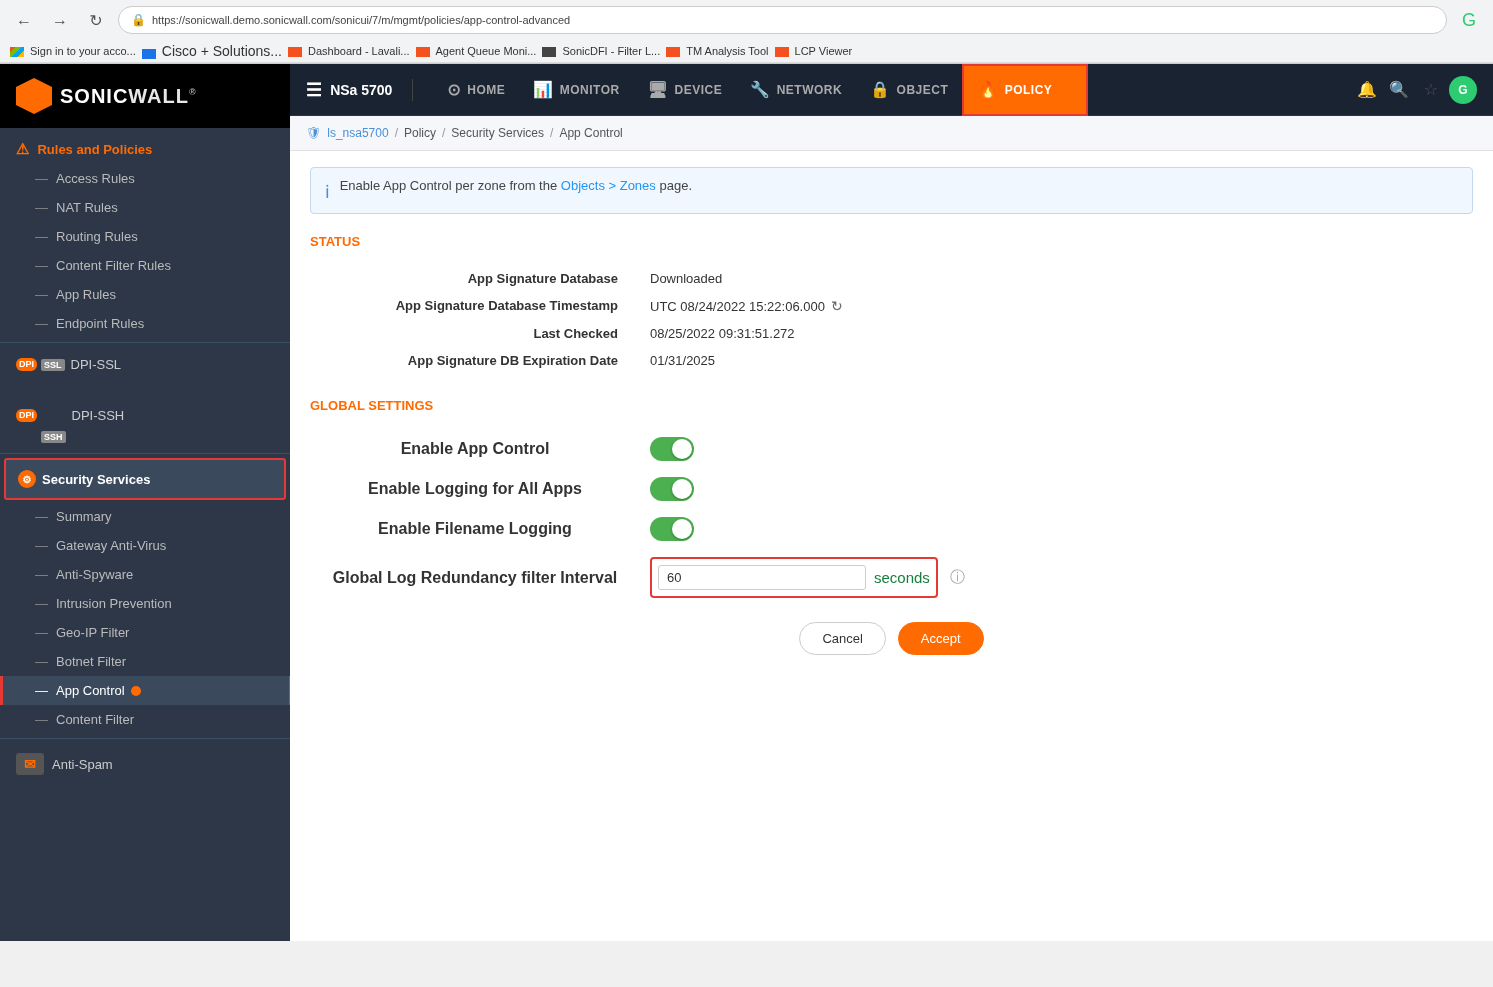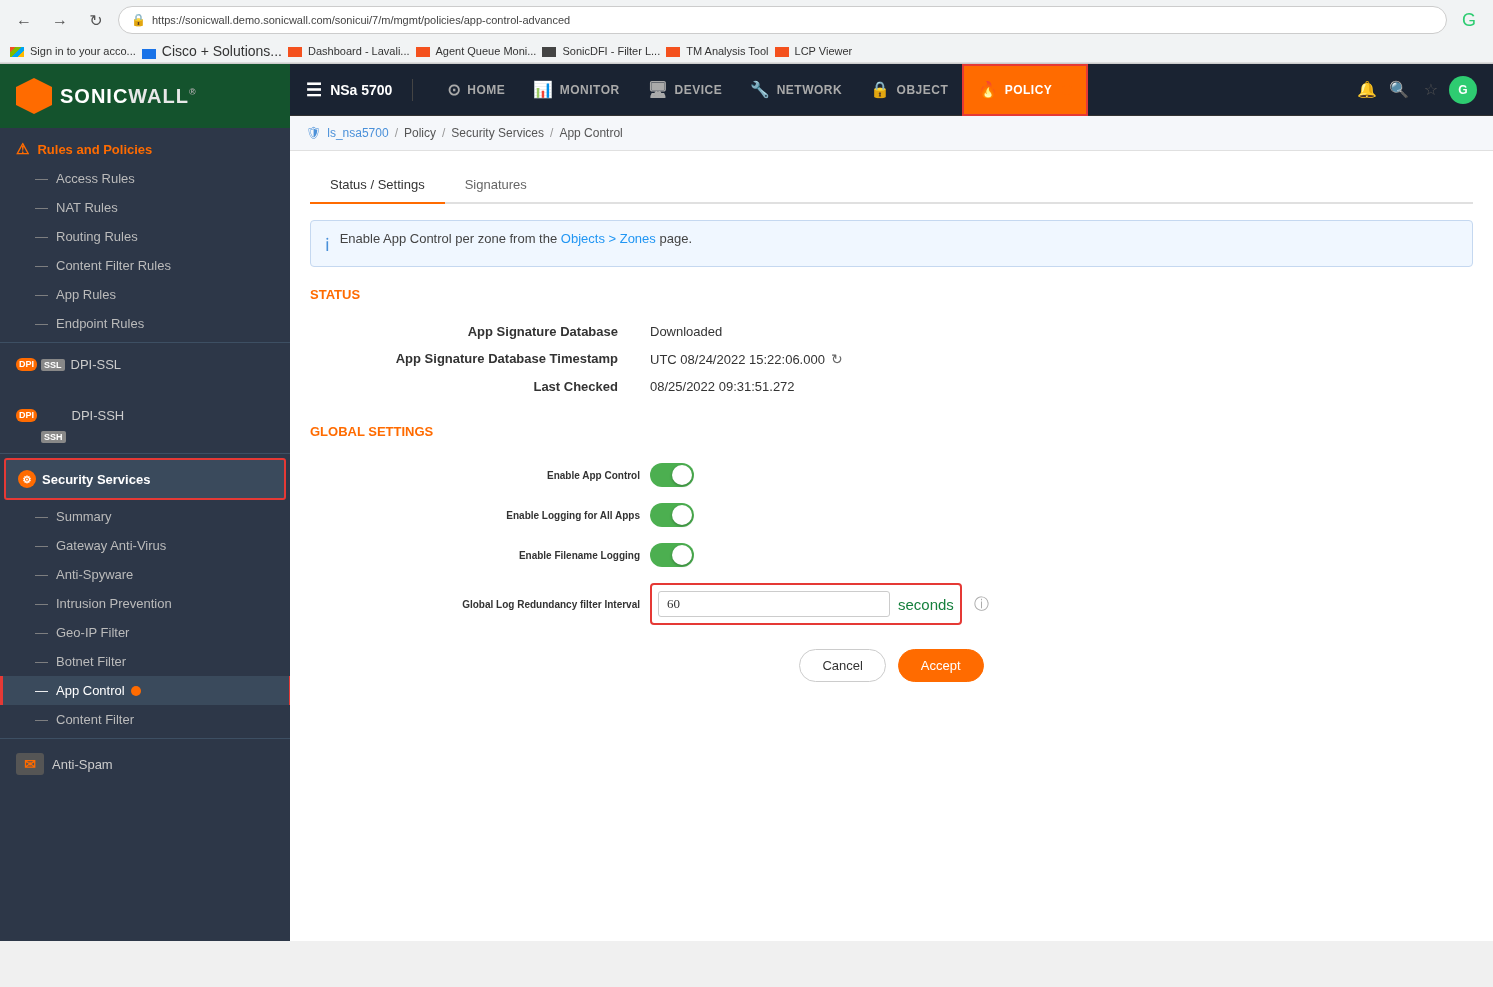--- a/index.html
+++ b/index.html
@@ -36,21 +36,21 @@
     
     .app-layout {
       display: flex; height: calc(987px - 110px); background: #fff;
     }
 
     
     .sidebar {
       width: 290px; background: #2d3748; color: #ccc; flex-shrink: 0; overflow-y: auto;
     }
     .sidebar-logo {
-      background: #14532d; padding: 14px 16px; display: flex; align-items: center; gap: 8px;
+      background: #000000; padding: 14px 16px; display: flex; align-items: center; gap: 8px;
     }
     .logo-text { font-size: 20px; font-weight: bold; color: white; letter-spacing: 1px; }
     .logo-text span { color: #e8e8e8; }
     .logo-wall { color: #ff6b00; }
 
     .sidebar-section-header {
       display: flex; align-items: center; padding: 12px 16px 6px; color: #ff6b00; font-size: 13px; font-weight: bold; cursor: pointer;
     }
     .sidebar-section-header .section-icon { margin-right: 8px; font-size: 15px; }
     .sidebar-item {
@@ -122,21 +122,21 @@
 
     
     .status-table { width: 100%; margin-bottom: 24px; }
     .status-row { display: flex; padding: 6px 0; }
     .status-label { text-align: right; width: 340px; font-weight: bold; color: #333; padding-right: 32px; font-size: 13px; }
     .status-value { color: #333; font-size: 13px; display: flex; align-items: center; gap: 6px; }
     .refresh-icon { color: #666; cursor: pointer; font-size: 14px; }
 
     
     .settings-row { display: flex; align-items: center; padding: 8px 0; }
-    .settings-label { text-align: right; width: 340px; font-weight: bold; color: #333; padding-right: 10px; font-size: 10px; }
+    .settings-label { text-align: center; width: 340px; font-weight: bold; color: #333; padding-right: 10px; font-size: 16px; }
     .settings-control { display: flex; align-items: center; gap: 8px; }
 
     
     .toggle {
       width: 44px; height: 24px; background: #4caf50; border-radius: 12px; position: relative; cursor: pointer;
     }
     .toggle-knob {
       width: 20px; height: 20px; background: white; border-radius: 50%; position: absolute; top: 2px; right: 2px;
       box-shadow: 0 1px 3px rgba(0,0,0,0.3);
     }
@@ -371,28 +371,20 @@
         <span class="sep">/</span>
         <span>Policy</span>
         <span class="sep">/</span>
         <span>Security Services</span>
         <span class="sep">/</span>
         <span>App Control</span>
       </div>
 
       <div class="content-area">
 
-        <div class="tab-bar">
-          <div class="tab active">
-            <span>Status / Settings</span>
-          </div>
-          <div class="tab">
-            <span>Signatures</span>
-          </div>
-        </div>
 
         <div class="info-box">
           <span class="info-icon">ℹ</span>
           <div class="info-text">
             <span>Enable App Control per zone from the</span>
             <a href="#">Objects &gt; Zones</a>
             <span>page.</span>
           </div>
         </div>
 
@@ -411,20 +403,26 @@
               <span>UTC 08/24/2022 15:22:06.000</span>
               <span class="refresh-icon">↻</span>
             </div>
           </div>
           <div class="status-row">
             <div class="status-label">Last Checked</div>
             <div class="status-value">
               <span>08/25/2022 09:31:51.272</span>
             </div>
           </div>
+          <div class="status-row">
+            <div class="status-label">App Signature DB Expiration Date</div>
+            <div class="status-value">
+              <span>01/31/2025</span>
+            </div>
+          </div>
         </div>
 
         <div class="section-title">GLOBAL SETTINGS</div>
 
         <div class="settings-row">
           <div class="settings-label">Enable App Control</div>
           <div class="settings-control">
             <div class="toggle">
               <div class="toggle-knob"></div>
             </div>
@@ -446,21 +444,21 @@
             <div class="toggle">
               <div class="toggle-knob"></div>
             </div>
           </div>
         </div>
 
         <div class="settings-row">
           <div class="settings-label">Global Log Redundancy filter Interval</div>
           <div class="settings-control">
             <div class="input-row-highlighted">
-              <input type="text" class="settings-input" value="60" style="width: 232px; font-family: Liberation Serif, serif;">
+              <input type="text" class="settings-input" value="60" style="width: 208px;">
               <span class="settings-unit">seconds</span>
             </div>
             <span class="info-circle">ⓘ</span>
           </div>
         </div>
 
 
         <div class="button-row">
           <button class="btn">Cancel</button>
           <button class="btn btn-primary">Accept</button>

